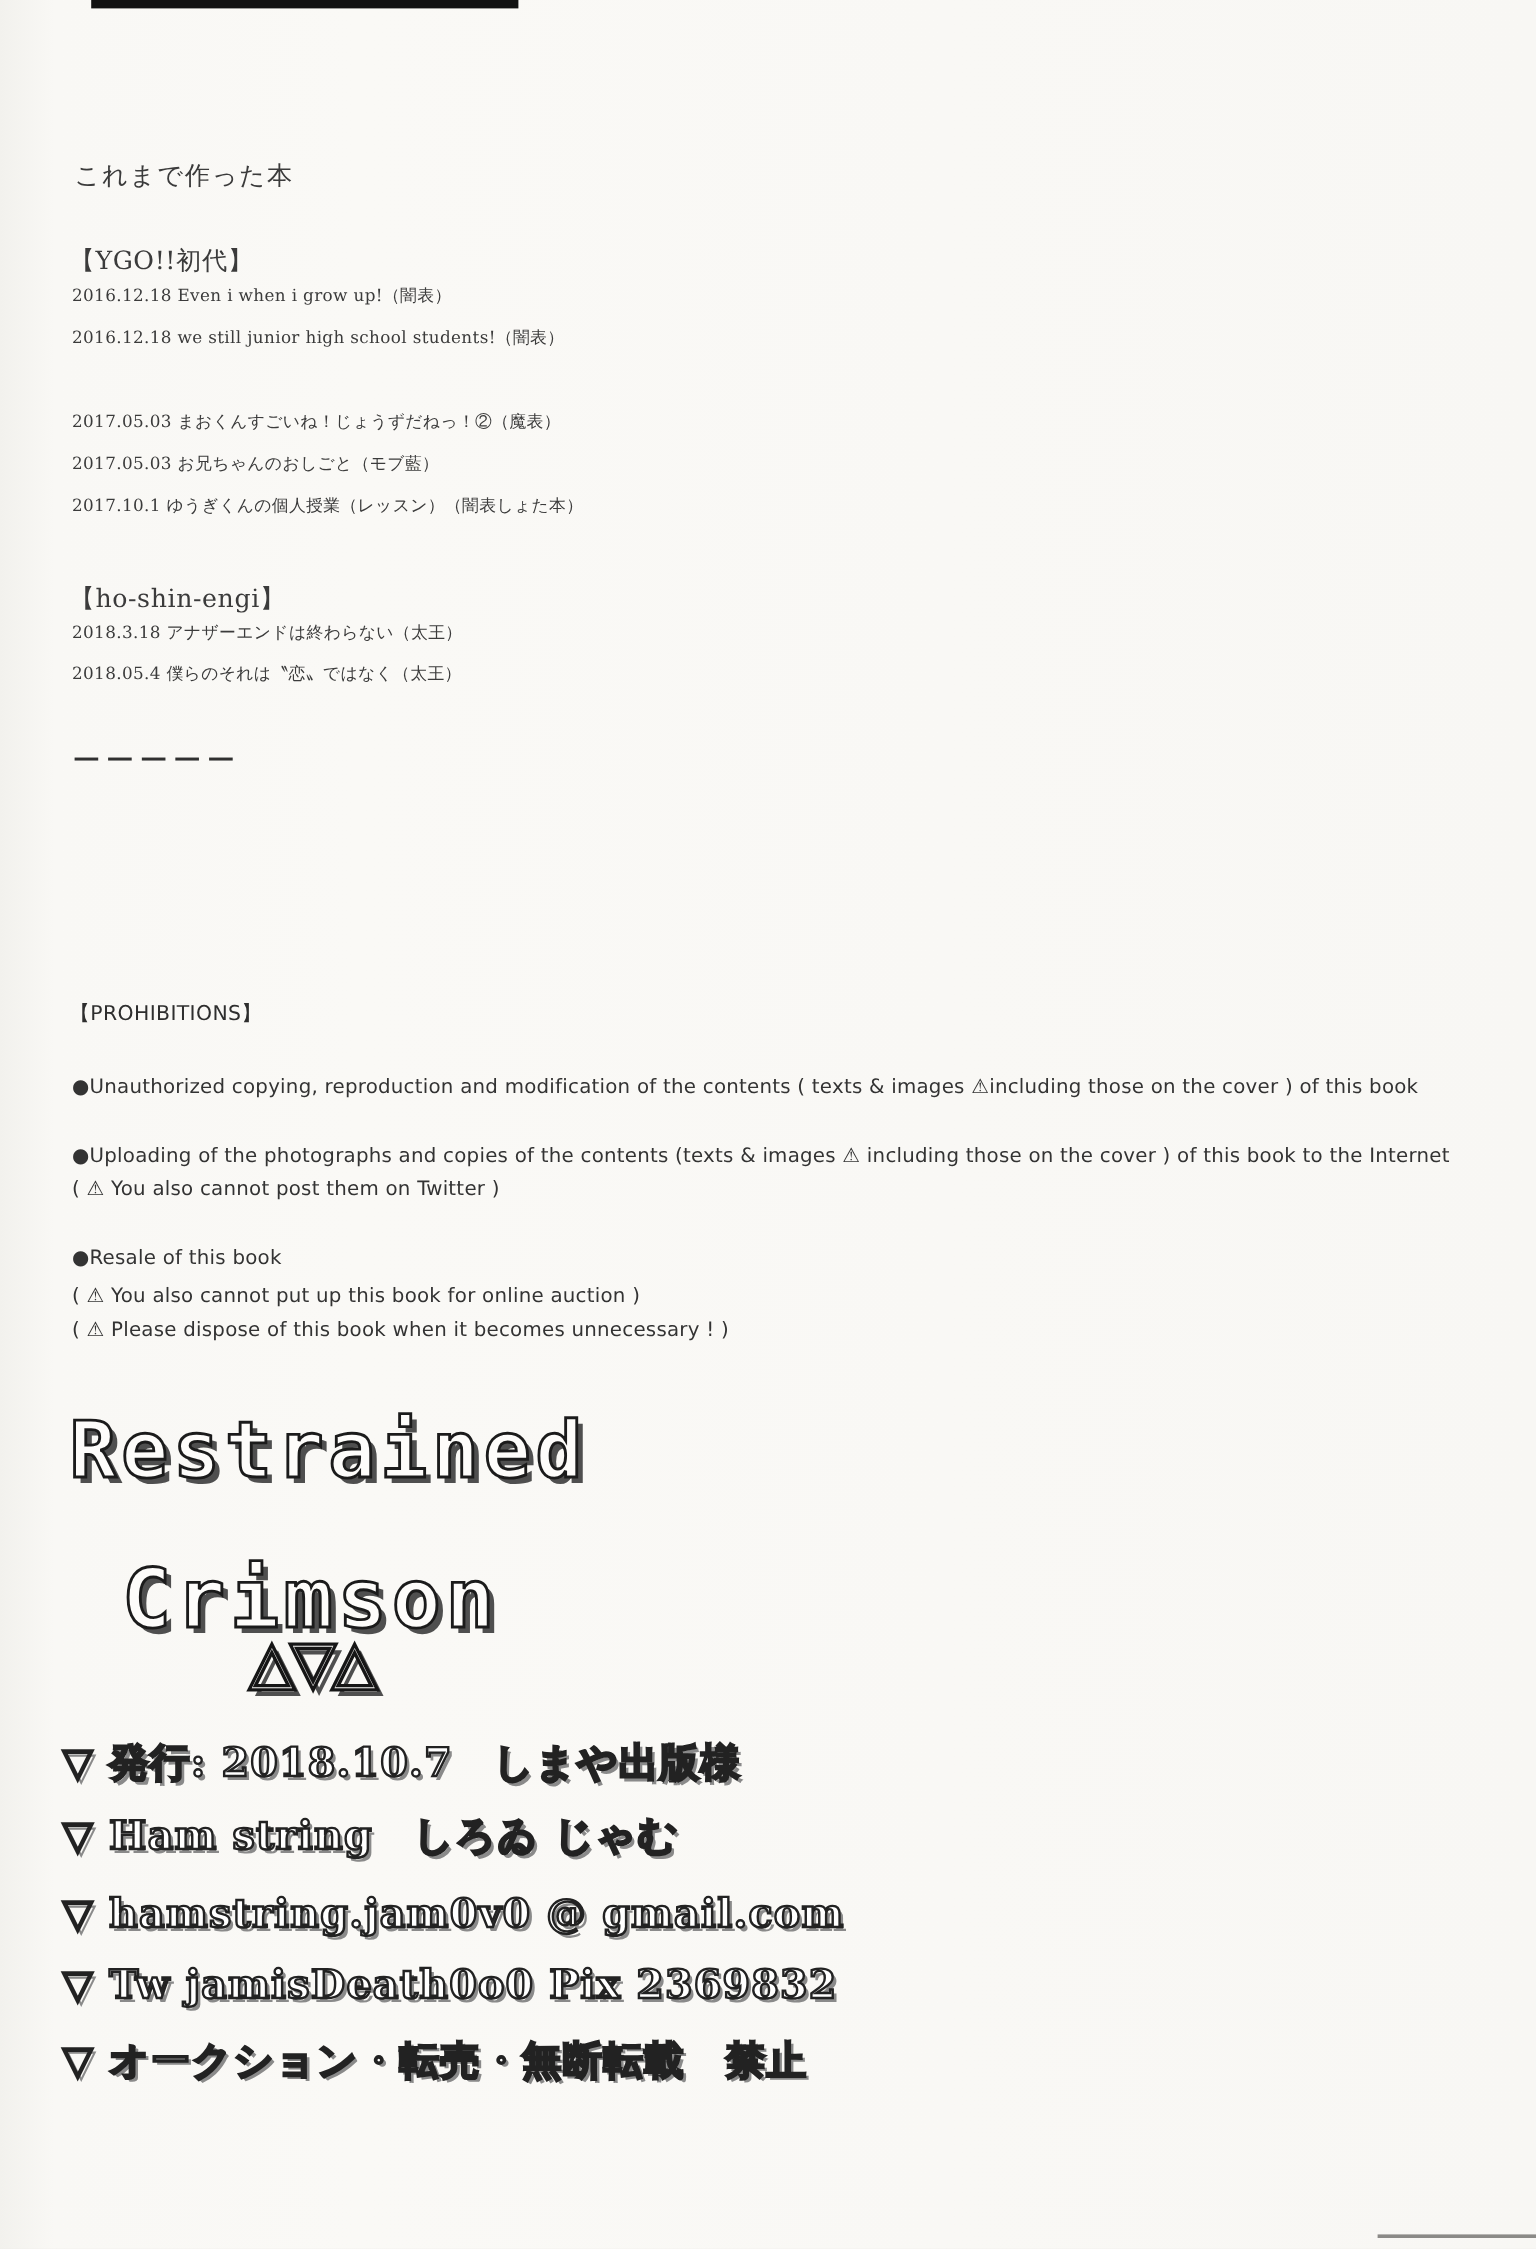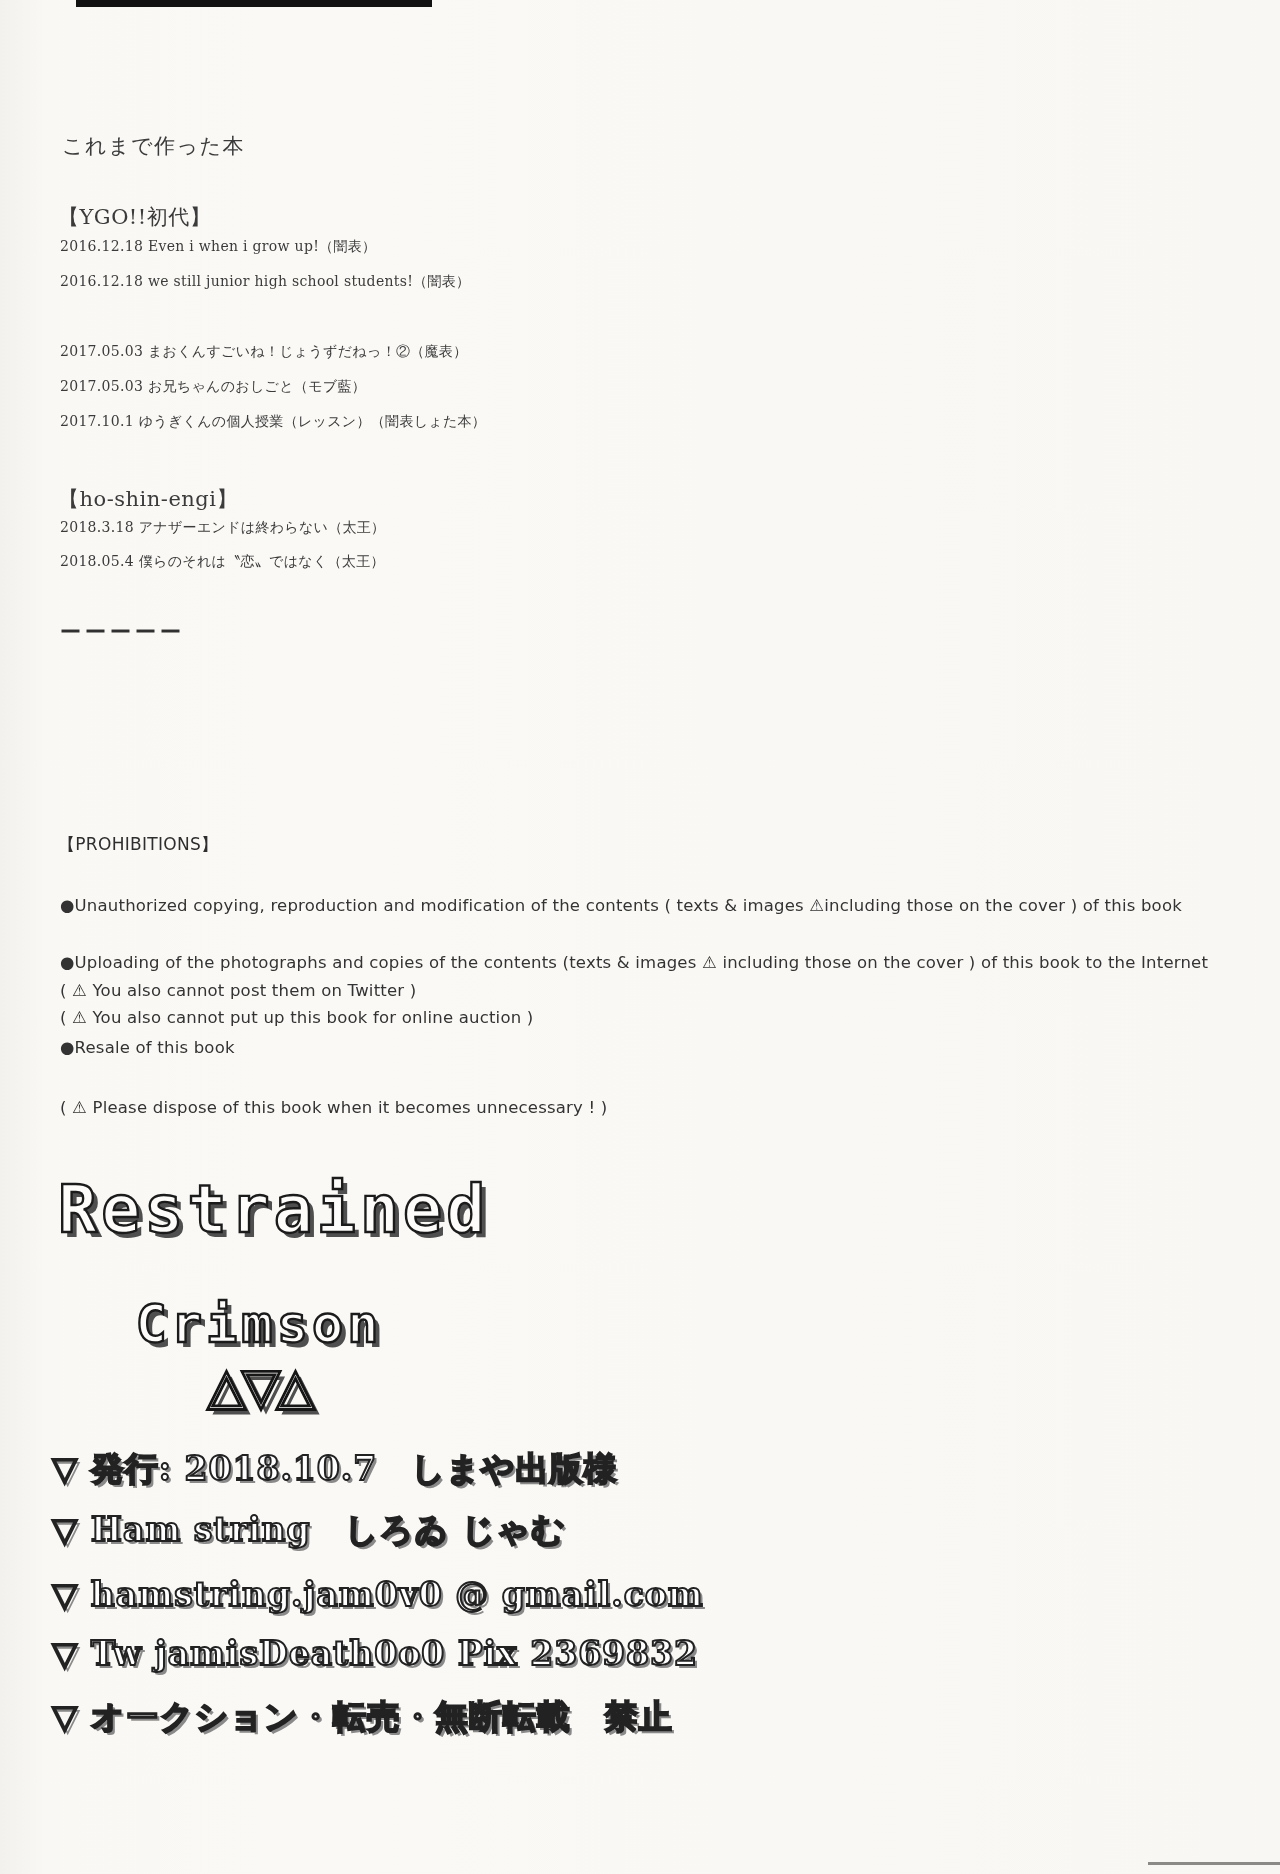--- a/index.html
+++ b/index.html
@@ -25,42 +25,42 @@
   }
   
   .jp {
     font-family: "DejaVu Serif", "Liberation Serif", serif;
     color: #3b3b3b;
     white-space: nowrap;
   }
   .heading { position: absolute; left: 62px; top: 132px; font-size: 21px; letter-spacing: 1.5px; }
   .sec-title { position: absolute; left: 58px; font-size: 21px; letter-spacing: 0.5px; }
   .book-line { position: absolute; left: 60px; font-size: 14px; letter-spacing: 0.3px; }
-  .divider { position: absolute; left: 60px; top: 618px; font-size: 21px; letter-spacing: 4px; color: #303030; font-weight: bold; }
+  .divider { position: absolute; left: 60px; top: 618px; font-size: 24px; letter-spacing: 4px; color: #303030; }
   
   .prohib-title {
     position: absolute; left: 58px; top: 833px;
     font-size: 17px; color: #2e2e2e; letter-spacing: 0.3px;
   }
   .prohib {
     position: absolute; left: 60px;
     font-size: 16.5px; color: #333; letter-spacing: 0.2px; white-space: nowrap;
   }
   
   .logo-line {
     position: absolute; left: 58px; width: 402px; text-align: center;
     font-family: "DejaVu Sans Mono", "Liberation Mono", monospace;
     font-weight: bold;
     color: #fdfcfa;
     -webkit-text-stroke: 2.4px #1b1b1b;
     text-shadow: 5px 5px 0 #4f4f4f;
     white-space: nowrap;
   }
   .logo-1 { top: 1172px; font-size: 65px; letter-spacing: 4px; }
-  .logo-2 { top: 1294px; font-size: 52px; letter-spacing: 4px; }
+  .logo-2 { top: 1294px; font-size: 68px; letter-spacing: 4px; }
   .logo-tri { top: 1348px; font-size: 64px; letter-spacing: -4px; -webkit-text-stroke: 2.8px #161616; }
   
   .colophon-line {
     position: absolute; left: 52px;
     font-family: "DejaVu Serif", "Liberation Serif", serif;
     font-weight: bold;
     font-size: 33px;
     letter-spacing: 1px;
     color: #ffffff;
     -webkit-text-stroke: 2px #222222;
@@ -93,21 +93,21 @@
   <div class="jp book-line" style="top:519px">2018.3.18 アナザーエンドは終わらない（太王）</div>
   <div class="jp book-line" style="top:553px">2018.05.4 僕らのそれは〝恋〟ではなく（太王）</div>
 
   <div class="jp divider">ーーーーー</div>
 
   <div class="prohib-title">【PROHIBITIONS】</div>
   <div class="prohib" style="top:953px">●Uploading of the photographs and copies of the contents (texts &amp; images ⚠ including those on the cover ) of this book to the Internet</div>
   <div class="prohib" style="top:896px">●Unauthorized copying, reproduction and modification of the contents ( texts &amp; images ⚠including those on the cover ) of this book</div>
   <div class="prohib" style="top:981px">( ⚠ You also cannot post them on Twitter )</div>
   <div class="prohib" style="top:1038px">●Resale of this book</div>
-  <div class="prohib" style="top:1008px">( ⚠ You also cannot put up this book for online auction )</div>
+  <div class="prohib" style="top:1070px">( ⚠ You also cannot put up this book for online auction )</div>
   <div class="prohib" style="top:1098px">( ⚠ Please dispose of this book when it becomes unnecessary ! )</div>
 
   <div class="logo-line logo-1">Restrained</div>
   <div class="logo-line logo-2">Crimson</div>
   <div class="logo-line logo-tri">△▽△</div>
 
   <div class="colophon-line c1">▽ 発行: 2018.10.7　しまや出版様</div>
   <div class="colophon-line c2">▽ Ham string　しろゐ じゃむ</div>
   <div class="colophon-line c3">▽ hamstring.jam0v0 @ gmail.com</div>
   <div class="colophon-line c4">▽ Tw jamisDeath0o0 Pix 2369832</div>

